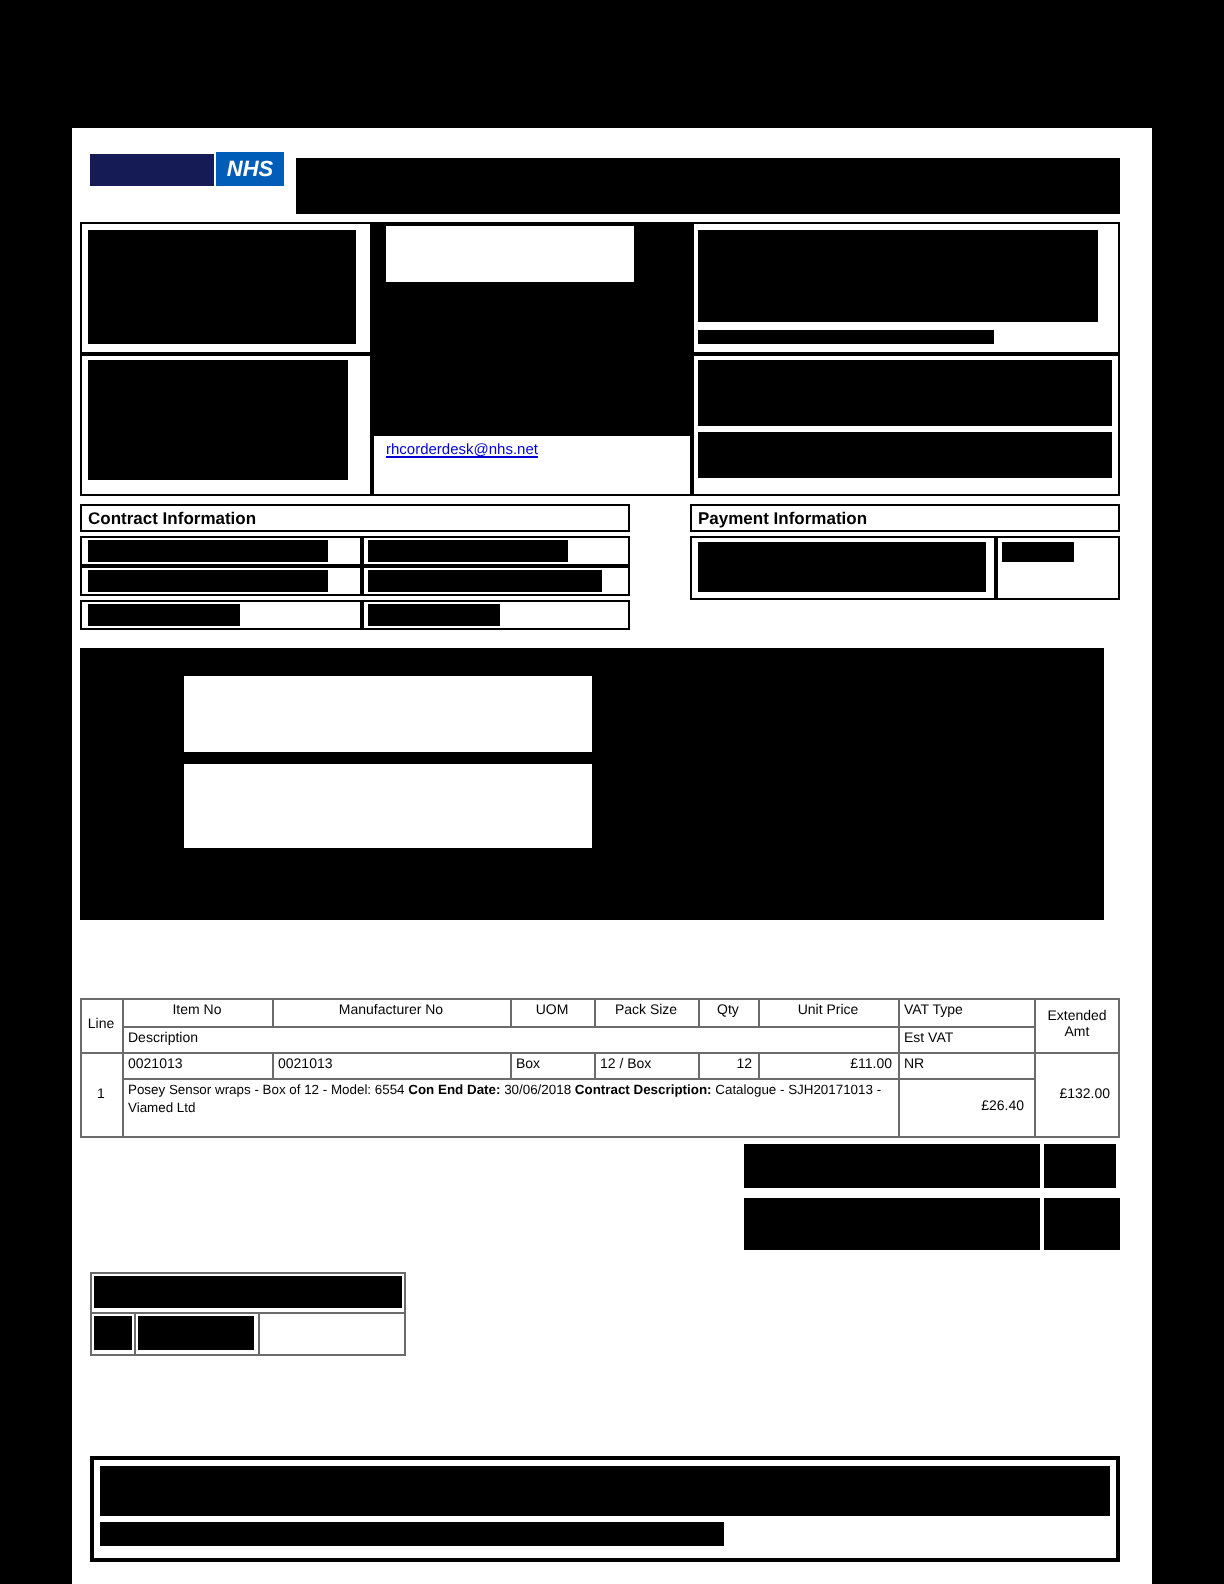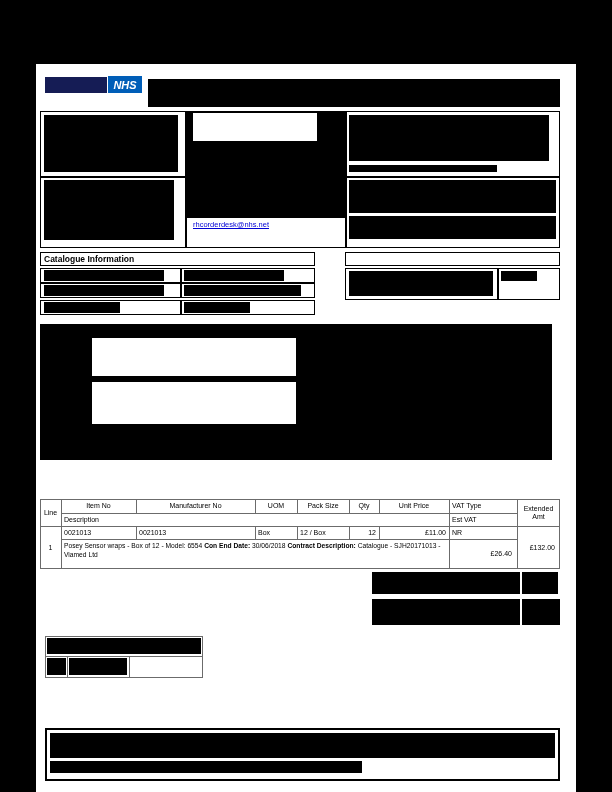--- a/index.html
+++ b/index.html
@@ -47,34 +47,35 @@
     <div class="blk" style="left:149px;top:47px;width:160px;height:107px"></div>
     <div class="wht" style="left:157px;top:49px;width:124px;height:28px"></div>
     <div class="blk" style="left:313px;top:51px;width:200px;height:46px"></div>
     <div class="blk" style="left:313px;top:101px;width:148px;height:7px"></div>
     <div class="blk" style="left:8px;top:116px;width:130px;height:60px"></div>
     <a class="email" style="left:157px;top:156px" href="#">rhcorderdesk@nhs.net</a>
     <div class="blk" style="left:313px;top:116px;width:207px;height:33px"></div>
     <div class="blk" style="left:313px;top:152px;width:207px;height:23px"></div>
 
     <div class="box" style="left:4px;top:188px;width:275px;height:14px"></div>
-    <div class="hdr" style="left:4px;top:188px;width:275px;height:14px">Catalogue Information</div>
+    <div class="hdr" style="left:4px;top:188px;width:275px;height:14px">Contract Information</div>
     <div class="box" style="left:4px;top:204px;width:275px;height:15px"></div>
     <div class="box" style="left:4px;top:219px;width:275px;height:15px"></div>
     <div class="box" style="left:4px;top:236px;width:275px;height:15px"></div>
     <div class="bline" style="left:144px;top:204px;width:1.5px;height:30px"></div>
     <div class="bline" style="left:144px;top:236px;width:1.5px;height:15px"></div>
     <div class="blk" style="left:8px;top:206px;width:120px;height:11px"></div>
     <div class="blk" style="left:148px;top:206px;width:100px;height:11px"></div>
     <div class="blk" style="left:8px;top:221px;width:120px;height:11px"></div>
     <div class="blk" style="left:148px;top:221px;width:117px;height:11px"></div>
     <div class="blk" style="left:8px;top:238px;width:76px;height:11px"></div>
     <div class="blk" style="left:148px;top:238px;width:66px;height:11px"></div>
 
     <div class="box" style="left:309px;top:188px;width:215px;height:14px"></div>
+    <div class="hdr" style="left:309px;top:188px;width:215px;height:14px">Payment Information</div>
     <div class="box" style="left:309px;top:204px;width:215px;height:32px"></div>
     <div class="bline" style="left:461px;top:204px;width:1.5px;height:32px"></div>
     <div class="blk" style="left:313px;top:207px;width:144px;height:25px"></div>
     <div class="blk" style="left:465px;top:207px;width:36px;height:10px"></div>
 
     <div class="blk" style="left:4px;top:260px;width:512px;height:136px"></div>
     <div class="wht" style="left:56px;top:274px;width:204px;height:38px"></div>
     <div class="wht" style="left:56px;top:318px;width:204px;height:42px"></div>
 
     <div class="gbox" style="left:4px;top:435px;width:520px;height:70px"></div>

